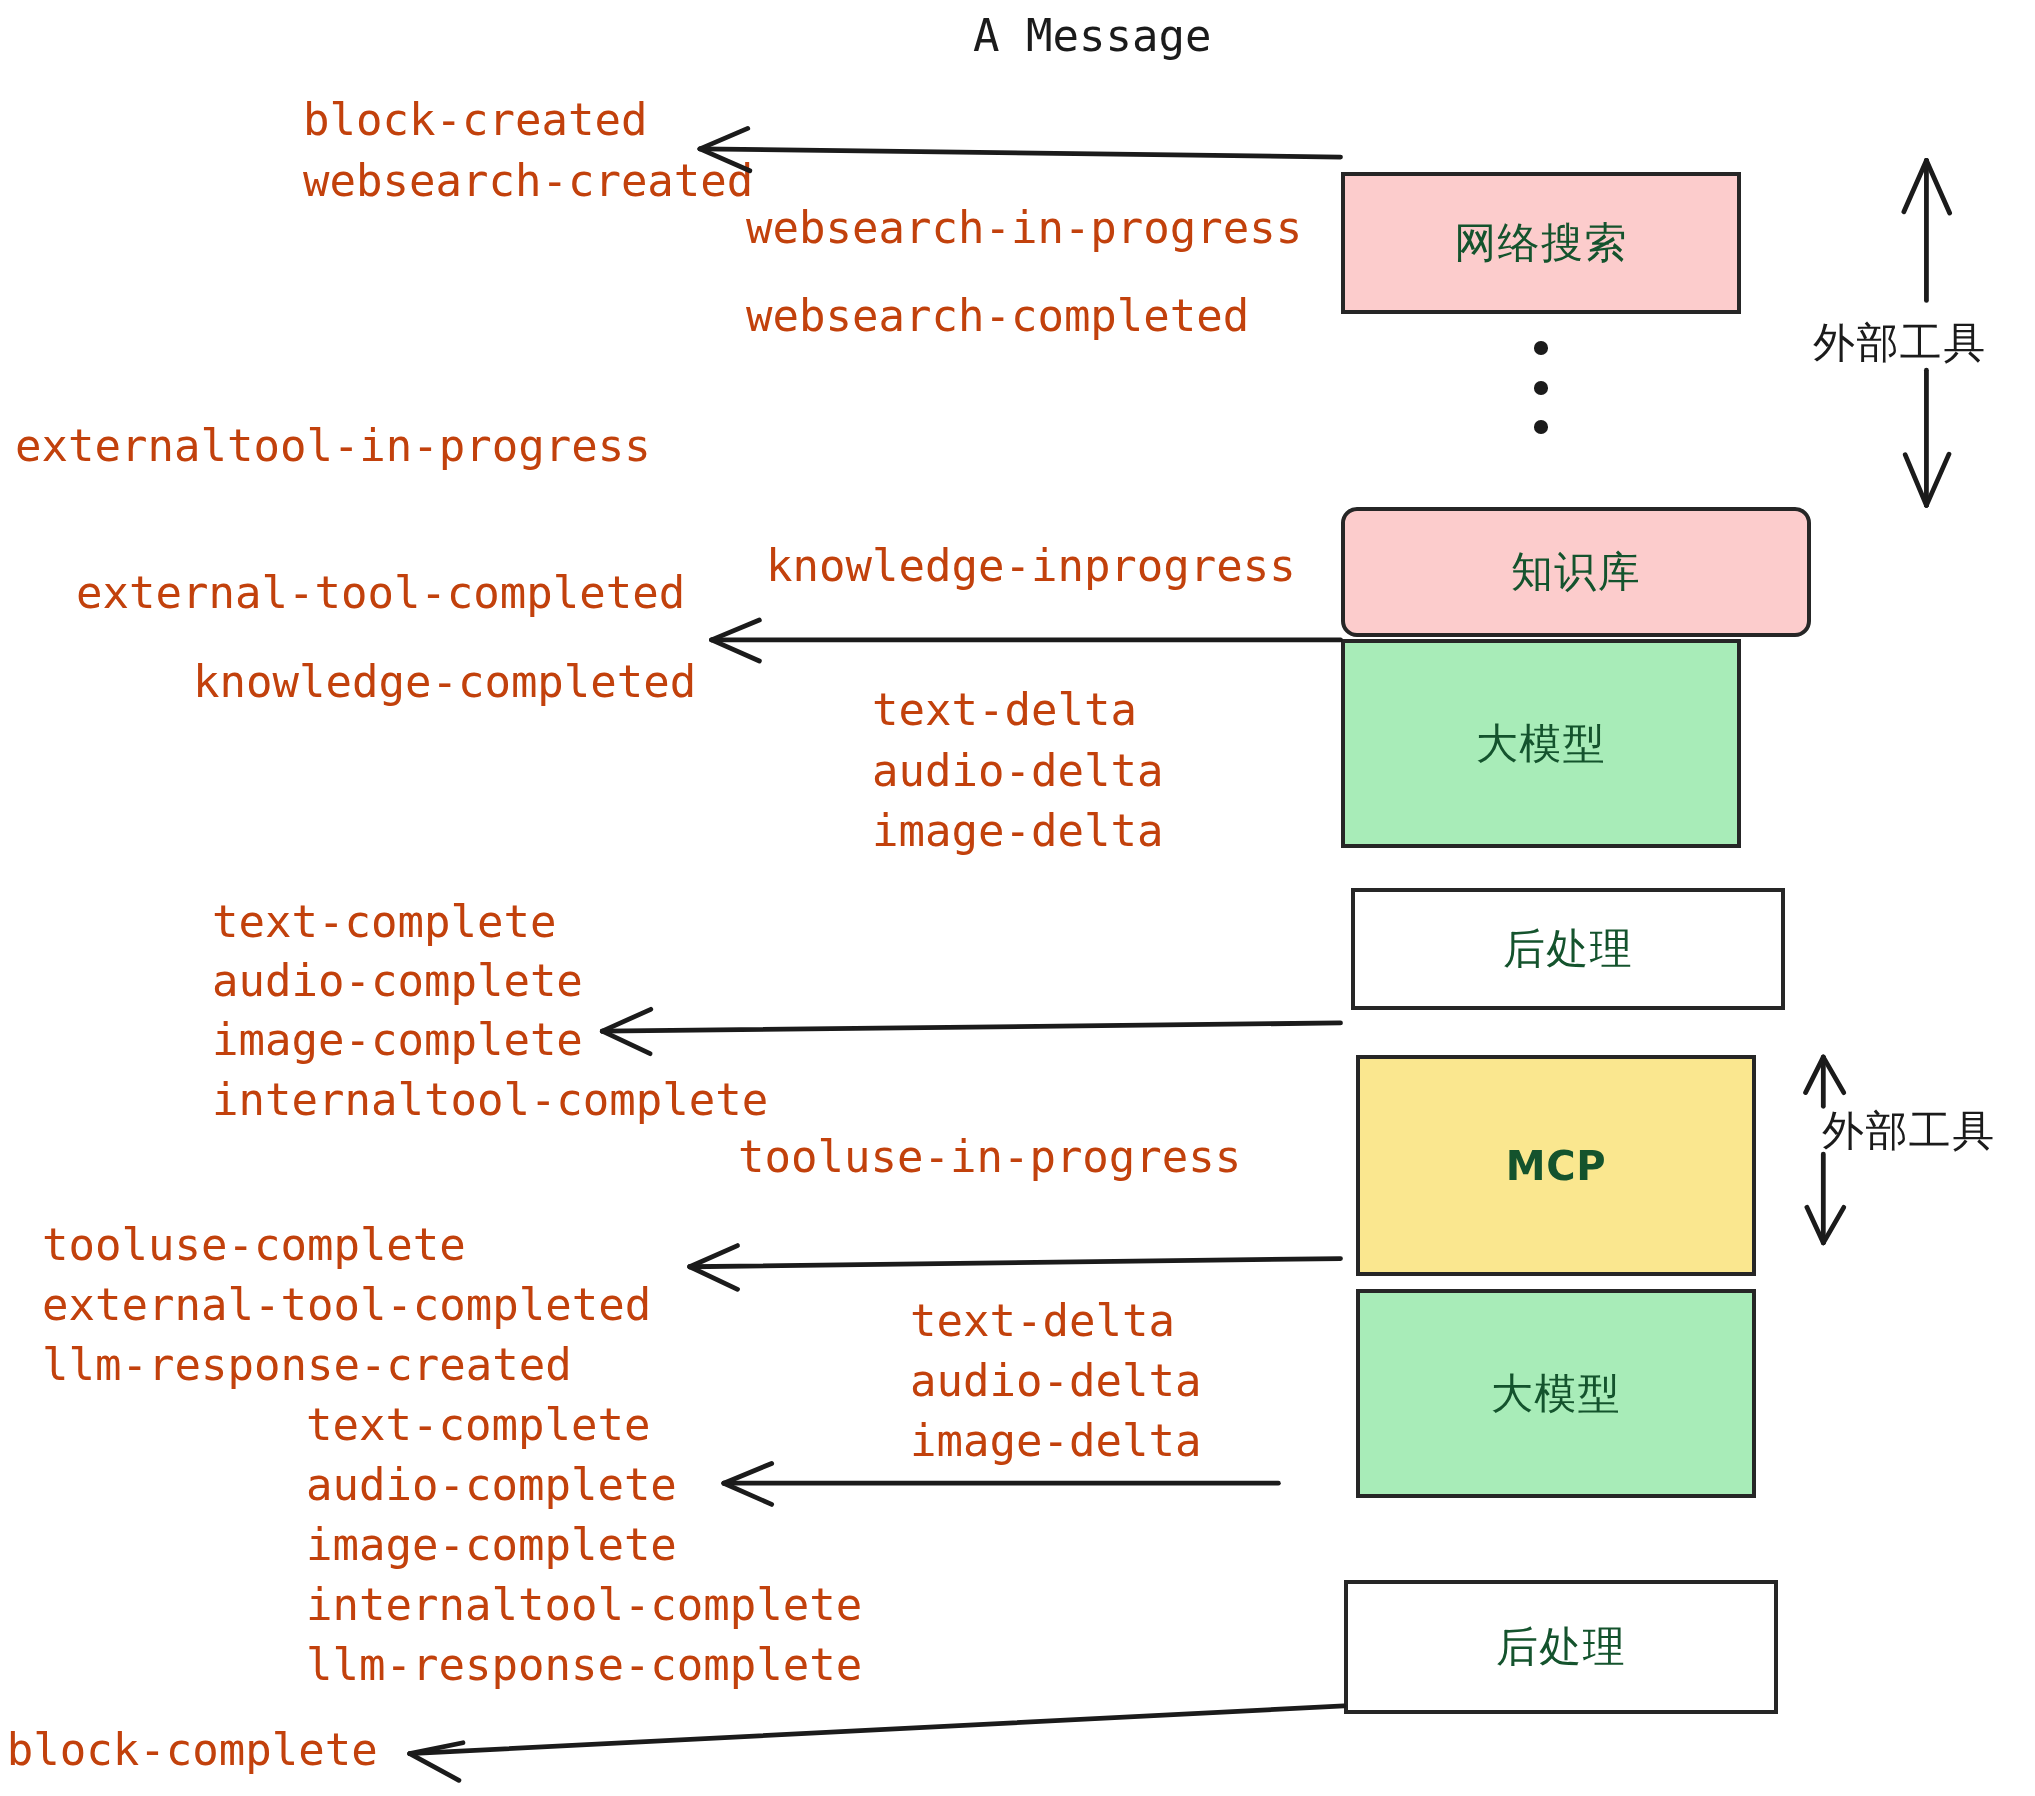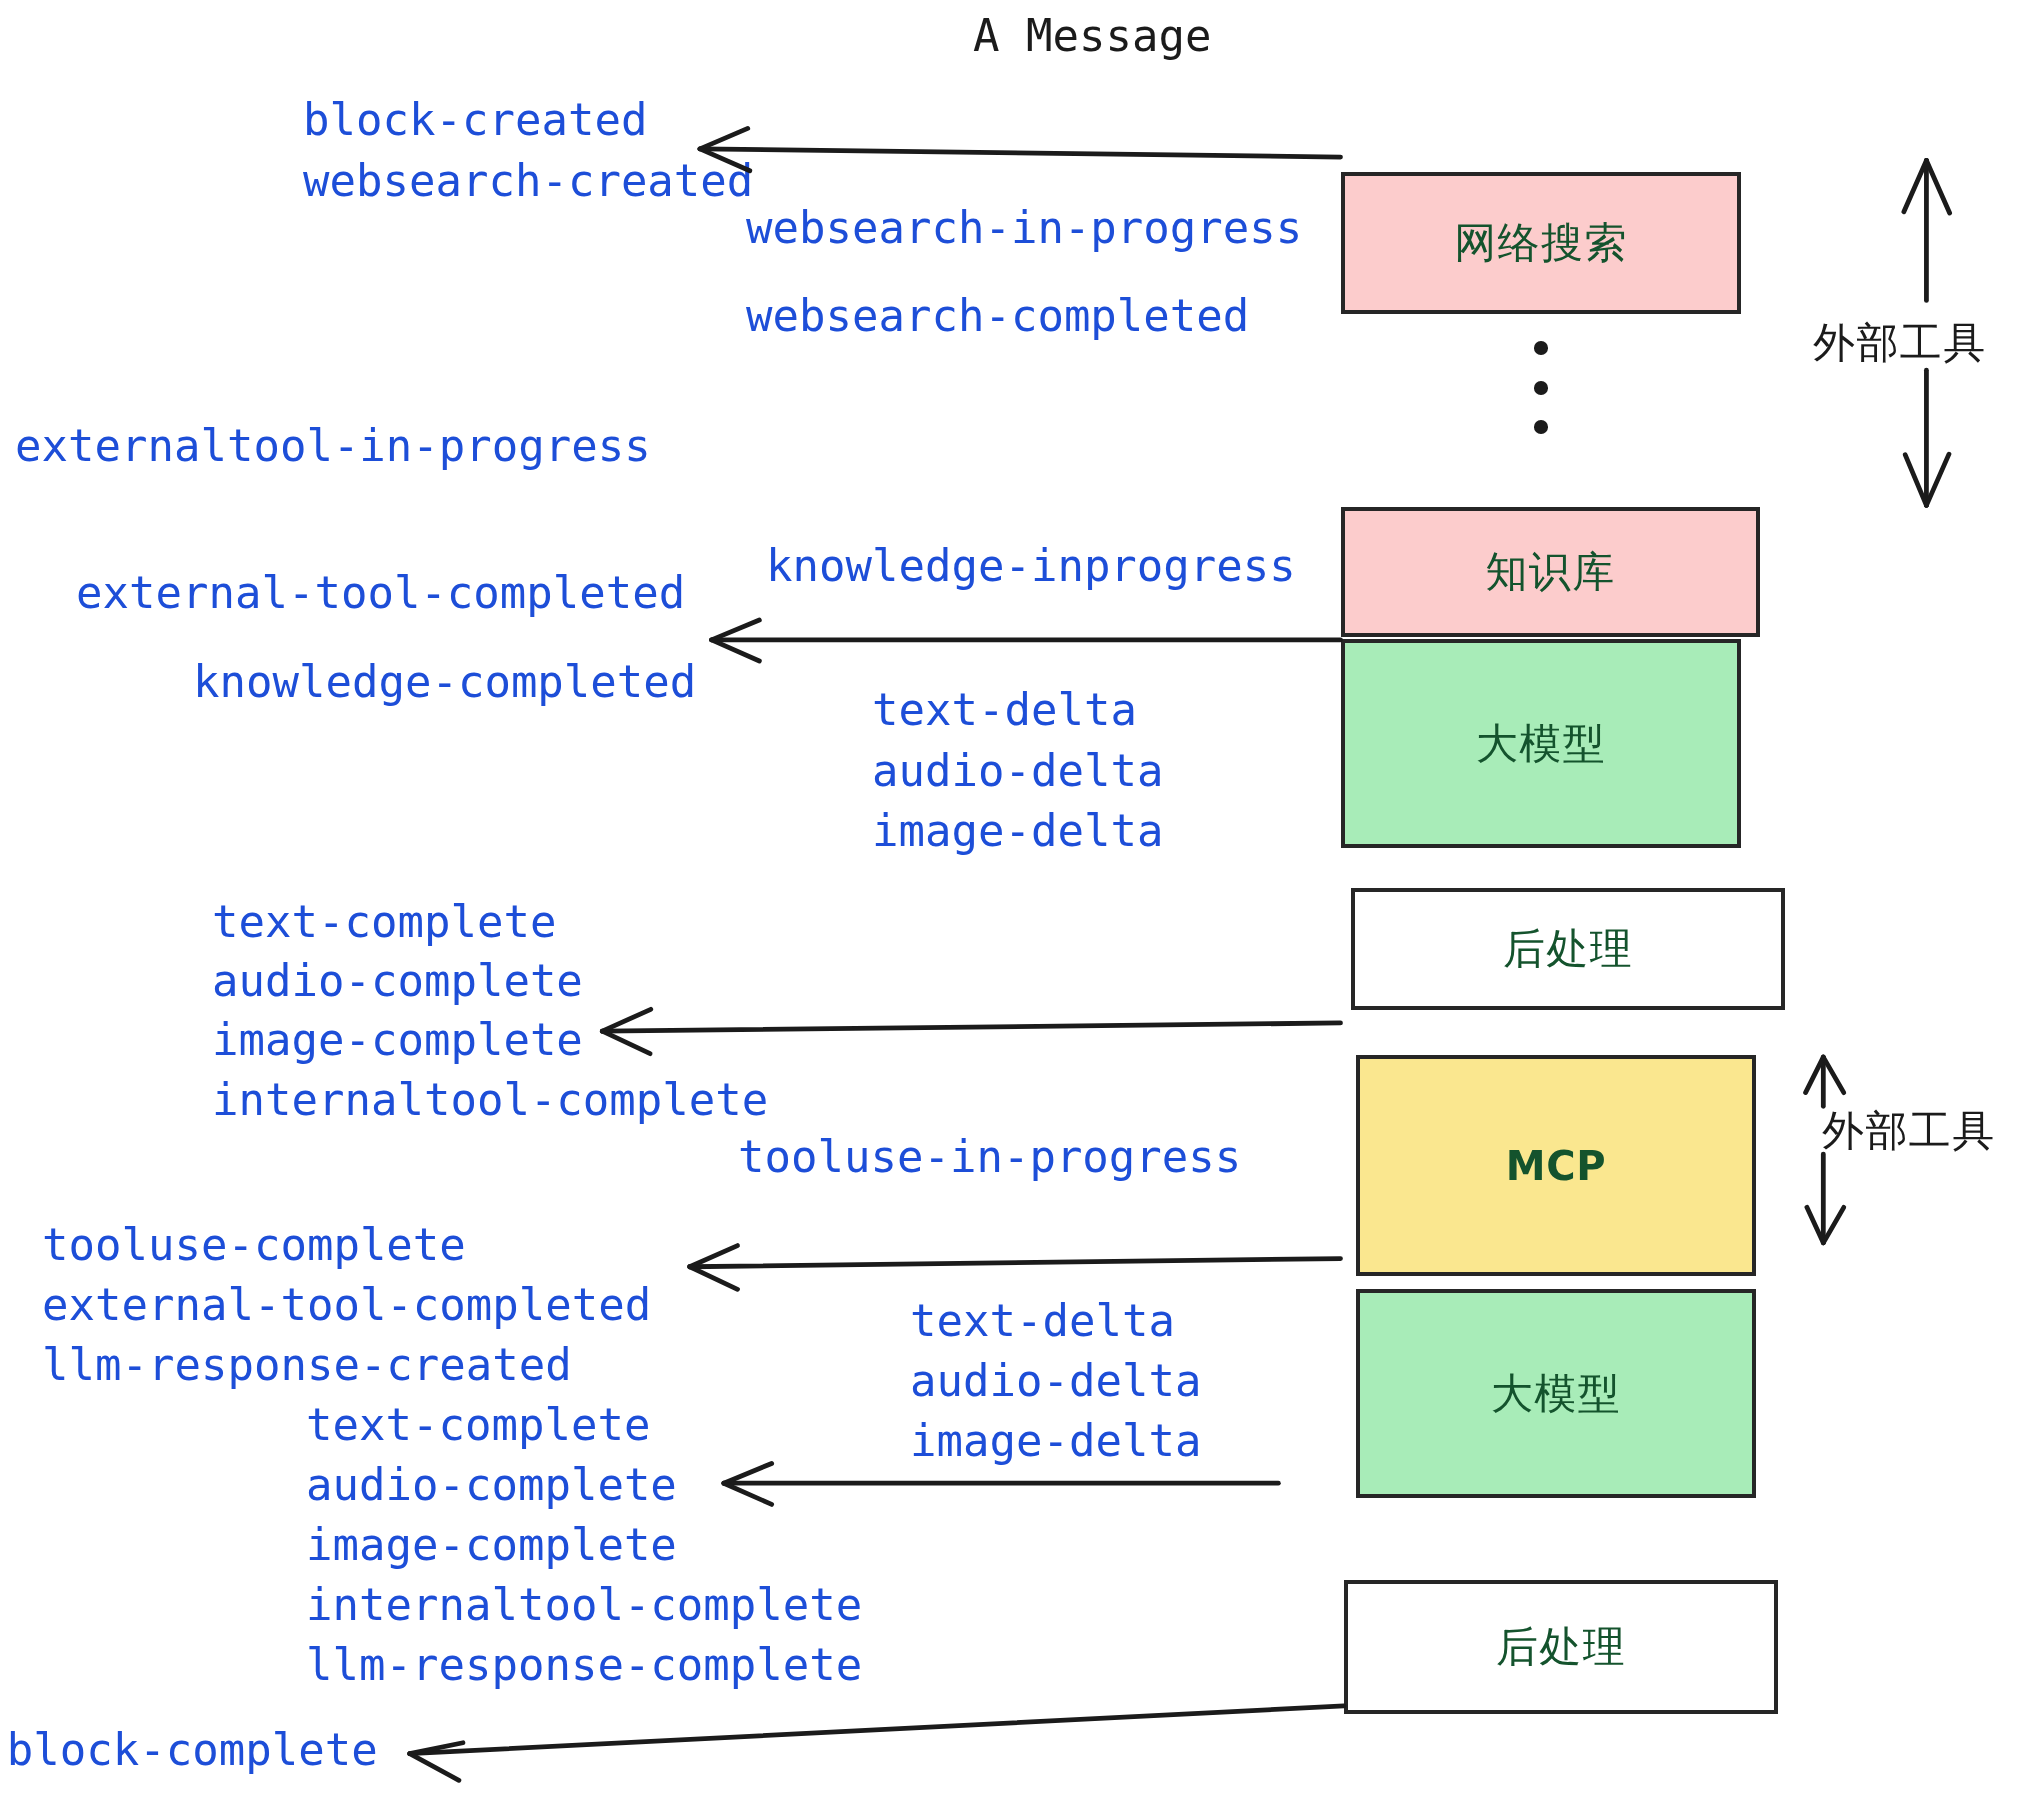--- a/index.html
+++ b/index.html
@@ -15,21 +15,21 @@
     overflow: hidden;
     font-family: "DejaVu Sans Mono", "Liberation Mono", monospace;
     text-align: center;
   }
   .evt {
     position: absolute;
     white-space: pre;
     font-family: "DejaVu Sans Mono", "Liberation Mono", monospace;
     font-size: 44px;
     line-height: 1;
-    color: #1d4ed8;
+    color: #c2410c;
     letter-spacing: 0px;
   }
   .title {
     position: absolute;
     white-space: pre;
     font-family: "DejaVu Sans Mono", "Liberation Mono", monospace;
     font-size: 44px;
     line-height: 1;
     color: #1b1b1b;
   }
@@ -129,21 +129,21 @@
   <div class="node" style="left:1341px; top:172px; width:400px; height:142px; background:#fccccc;">
     <span>网络搜索</span>
   </div>
 
   <div class="vdots" style="left:1534px; top:341px;">
     <i style="left:0; top:0;"></i>
     <i style="left:0; top:40px;"></i>
     <i style="left:0; top:79px;"></i>
   </div>
 
-  <div class="node" style="left:1341px; top:507px; width:419px; height:130px; background:#fccccc;">
+  <div class="node" style="left:1341px; top:507px; width:470px; height:130px; background:#fccccc;border-radius:16px;">
     <span>知识库</span>
   </div>
 
   <div class="node" style="left:1341px; top:639px; width:400px; height:209px; background:#a8ecb8;">
     <span>大模型</span>
   </div>
 
   <div class="node" style="left:1351px; top:888px; width:434px; height:122px; background:#ffffff;">
     <span>后处理</span>
   </div>

